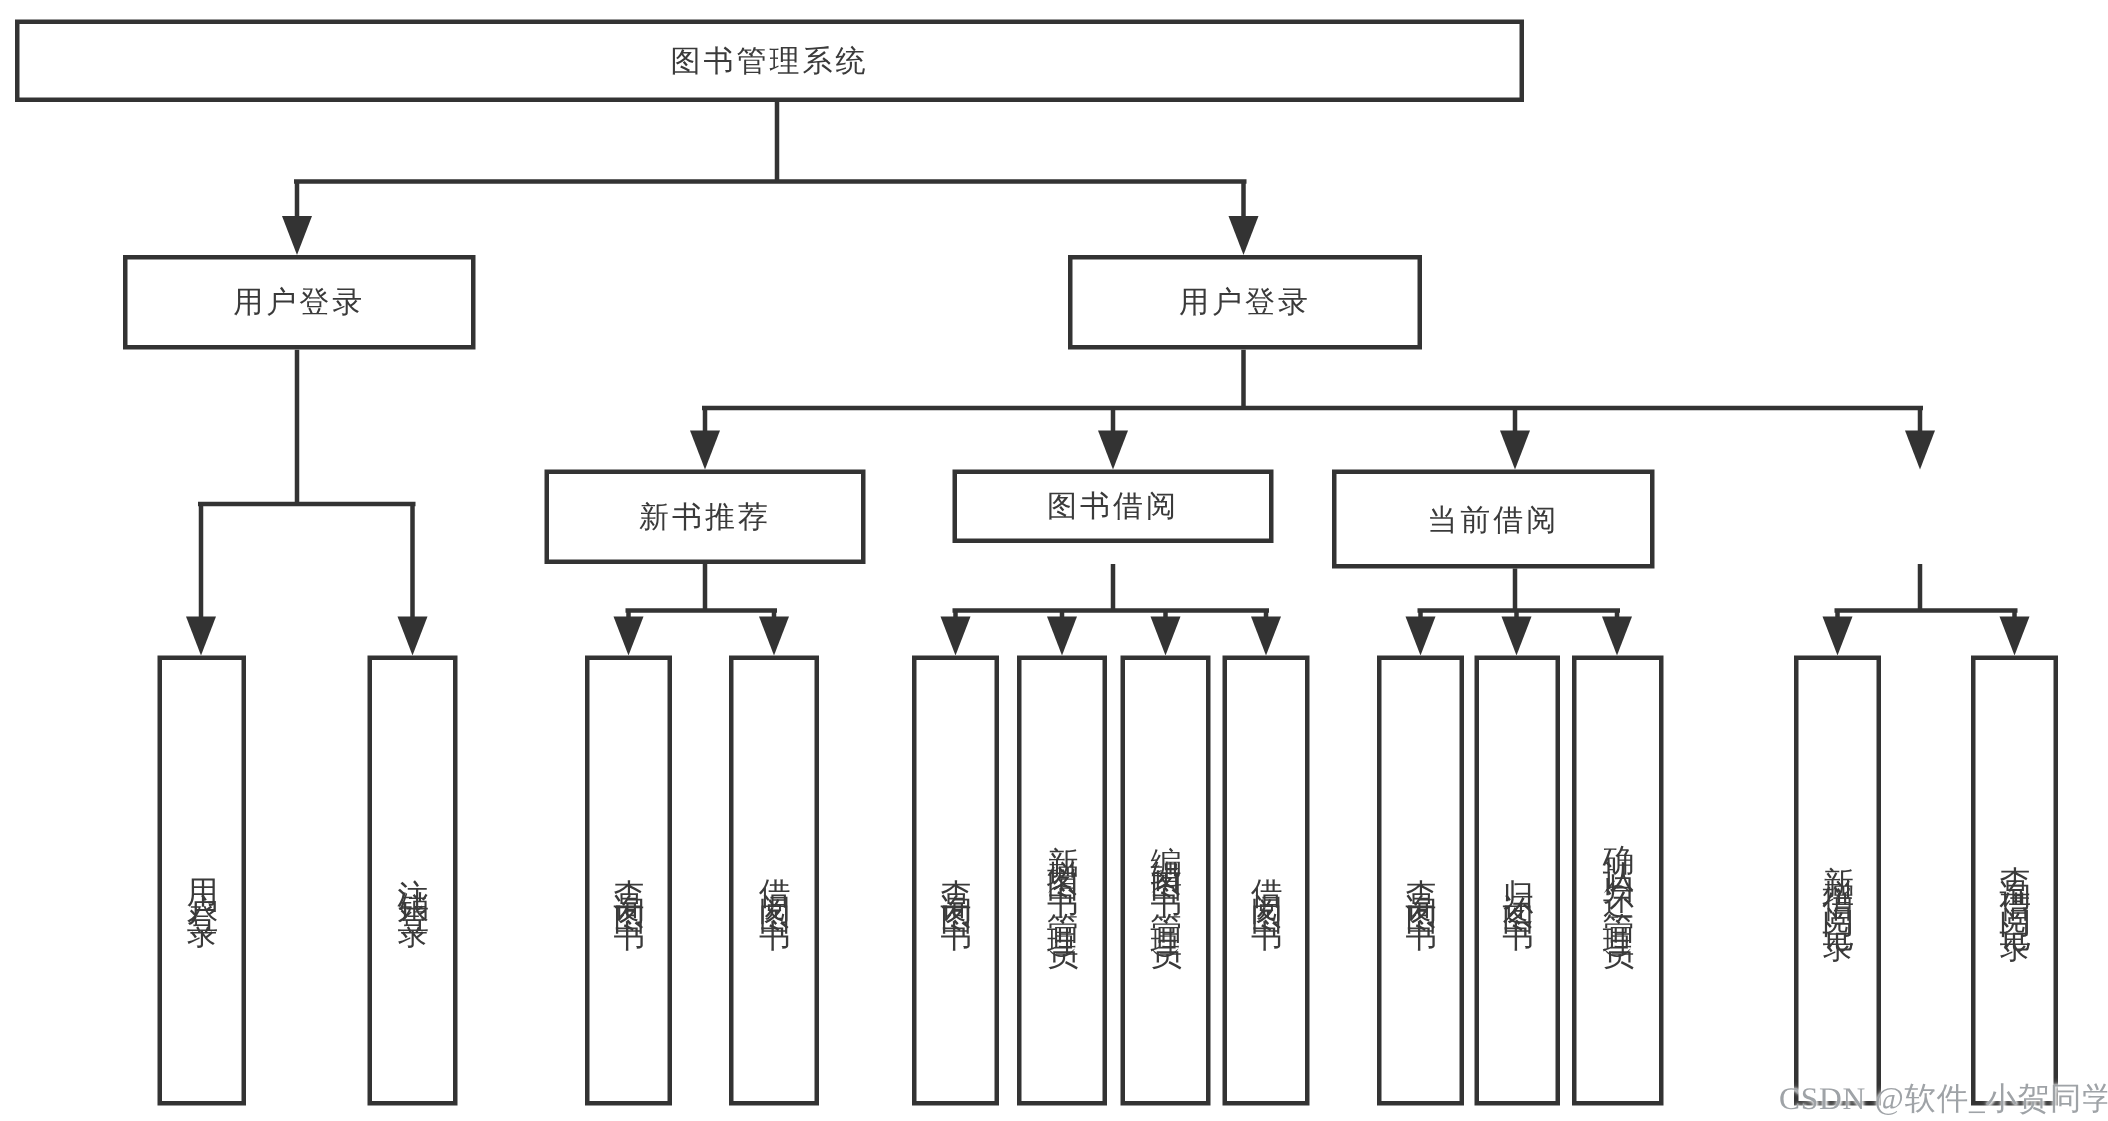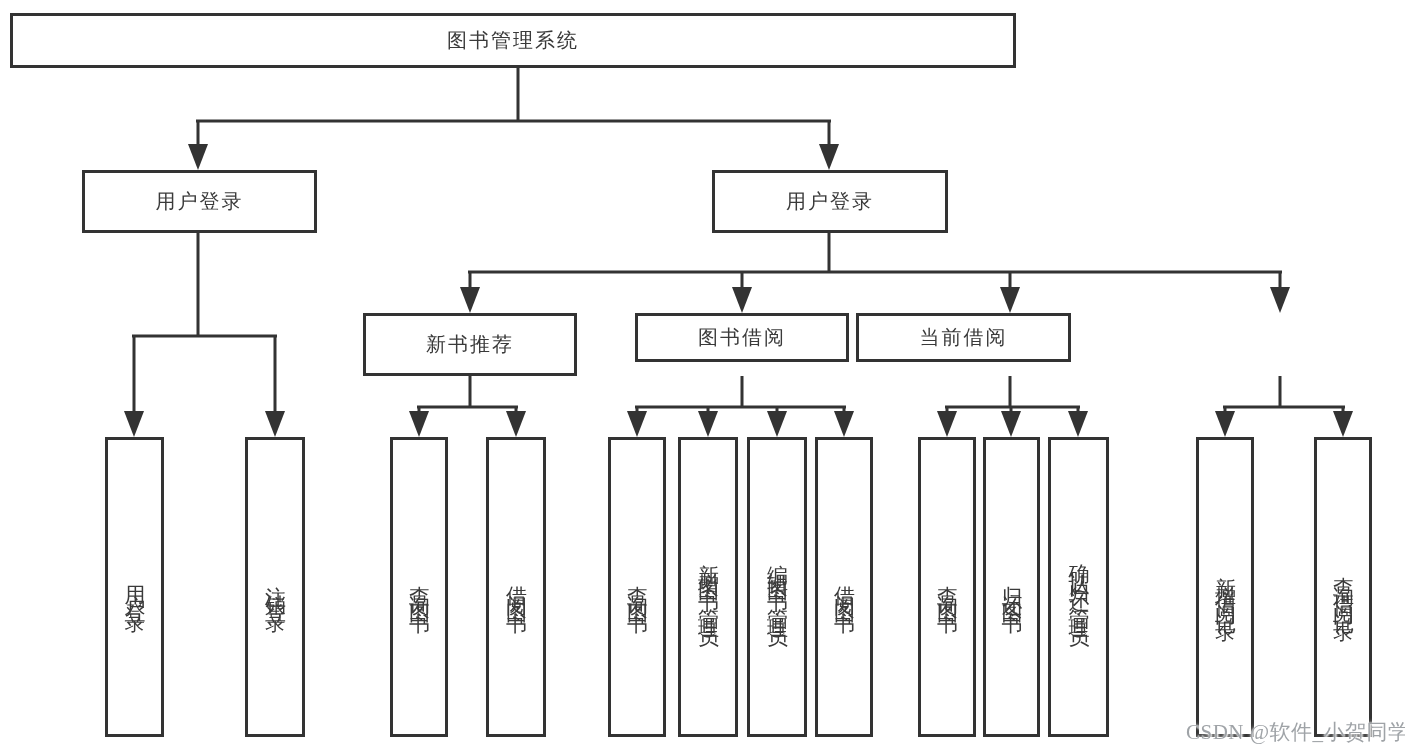--- a/index.html
+++ b/index.html
@@ -114,21 +114,21 @@
   <div class="box" style="left:712px;top:170px;width:236px;height:63px">
     <span class="hlabel">用户登录</span>
   </div>
 
   <div class="box" style="left:363px;top:313px;width:214px;height:63px">
     <span class="hlabel">新书推荐</span>
   </div>
   <div class="box" style="left:635px;top:313px;width:214px;height:49px">
     <span class="hlabel">图书借阅</span>
   </div>
-  <div class="box" style="left:856px;top:313px;width:215px;height:49px">
+  <div class="box" style="left:888px;top:313px;width:215px;height:66px">
     <span class="hlabel">当前借阅</span>
   </div>
 
   <div class="box leaf" style="left:105px;top:437px;width:59px;height:300px">
     <span class="vlabel">用户登录</span>
   </div>
   <div class="box leaf" style="left:245px;top:437px;width:60px;height:300px">
     <span class="vlabel">注销登录</span>
   </div>
 

